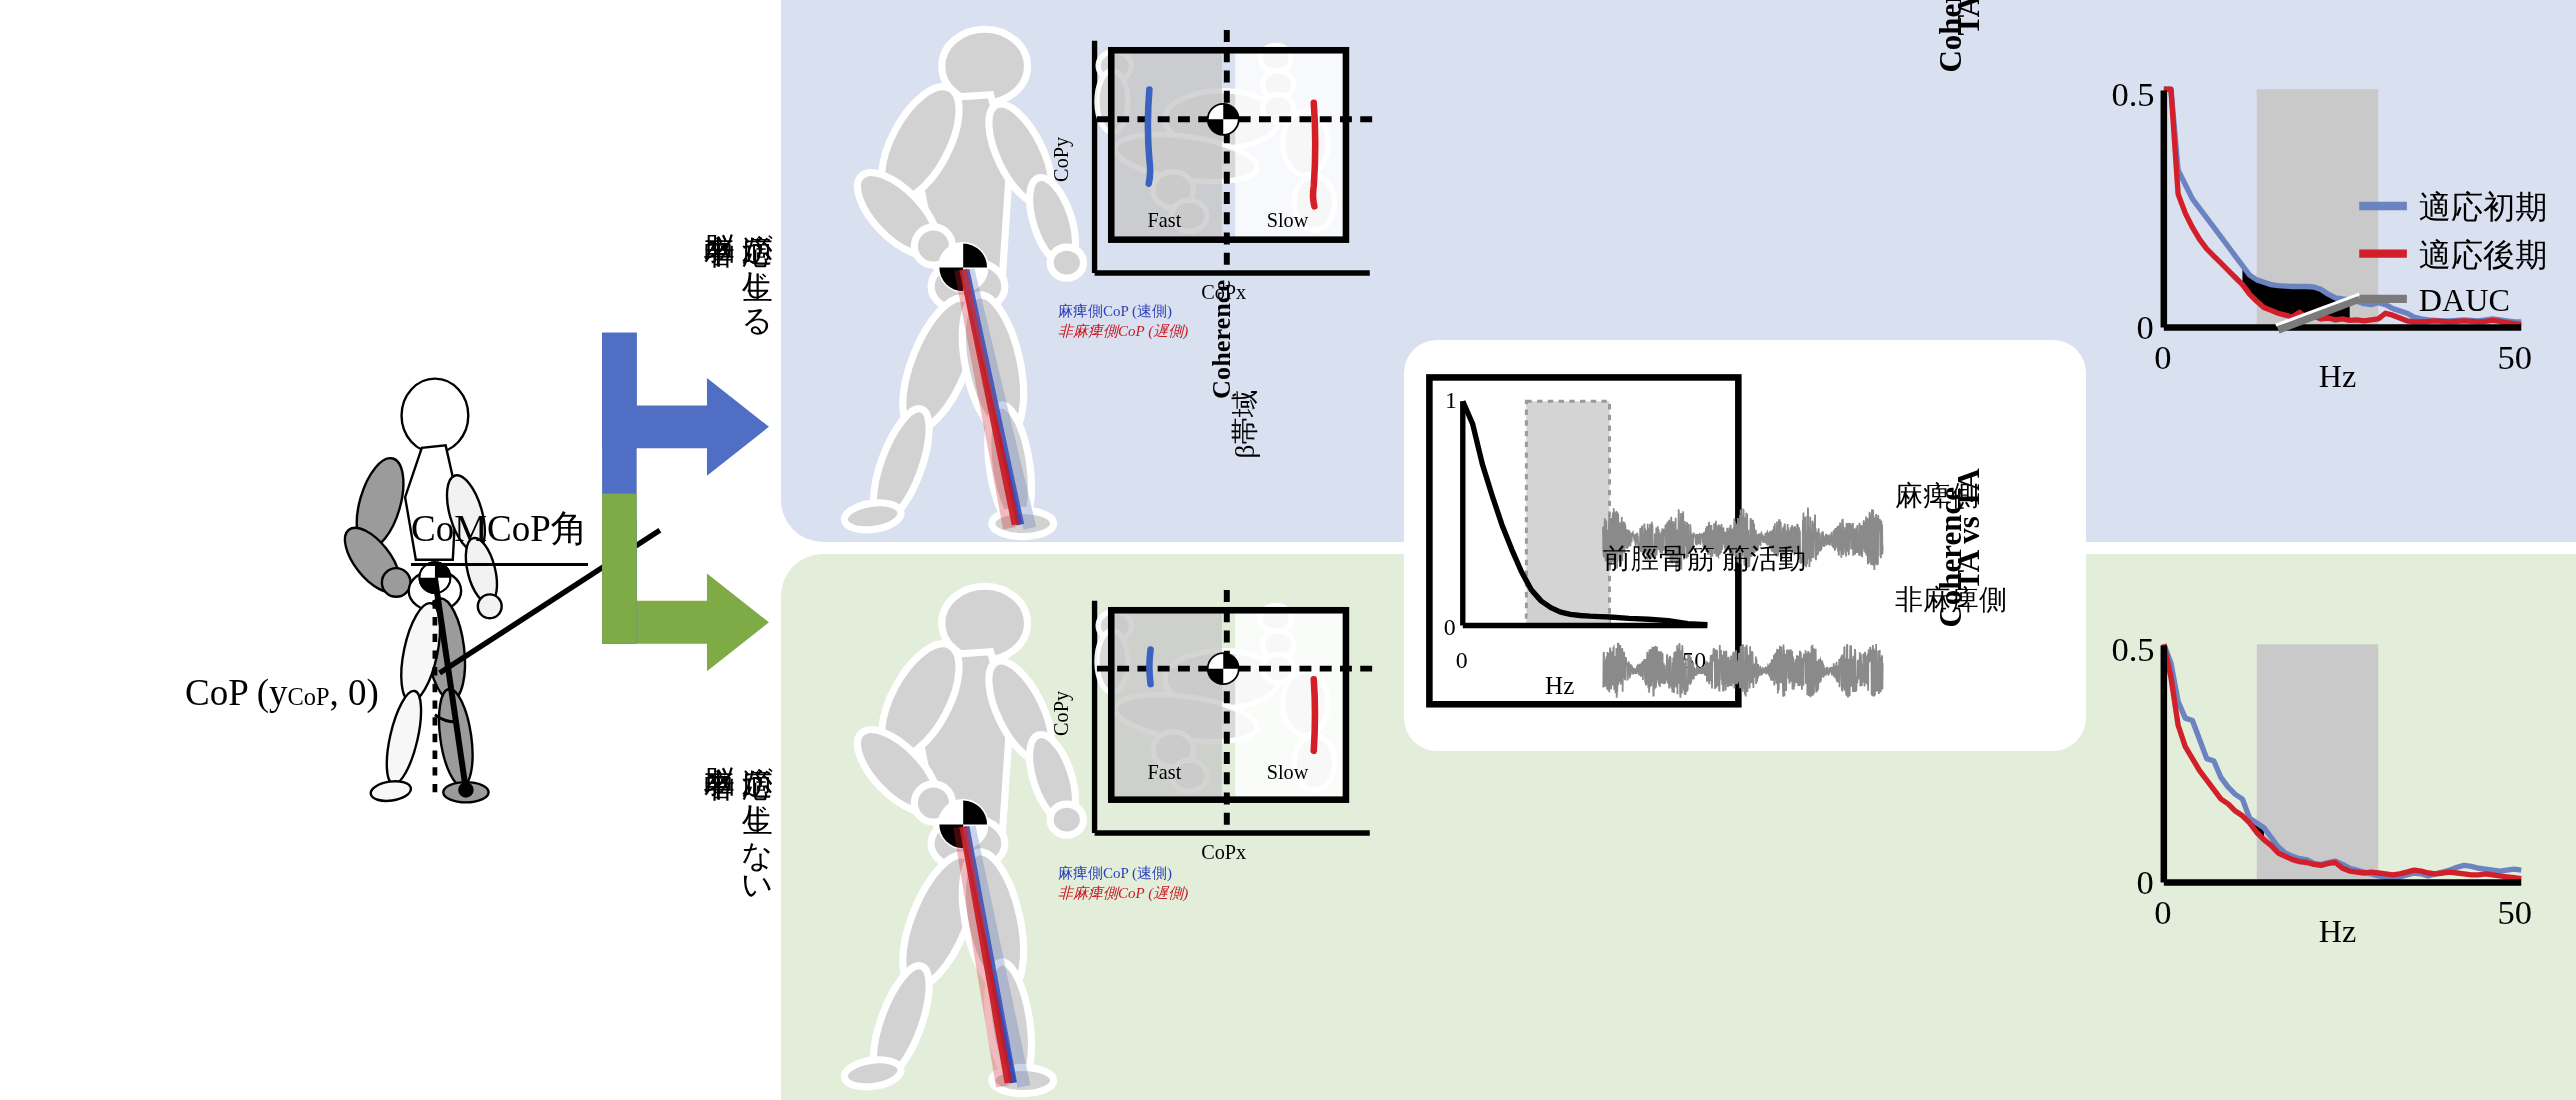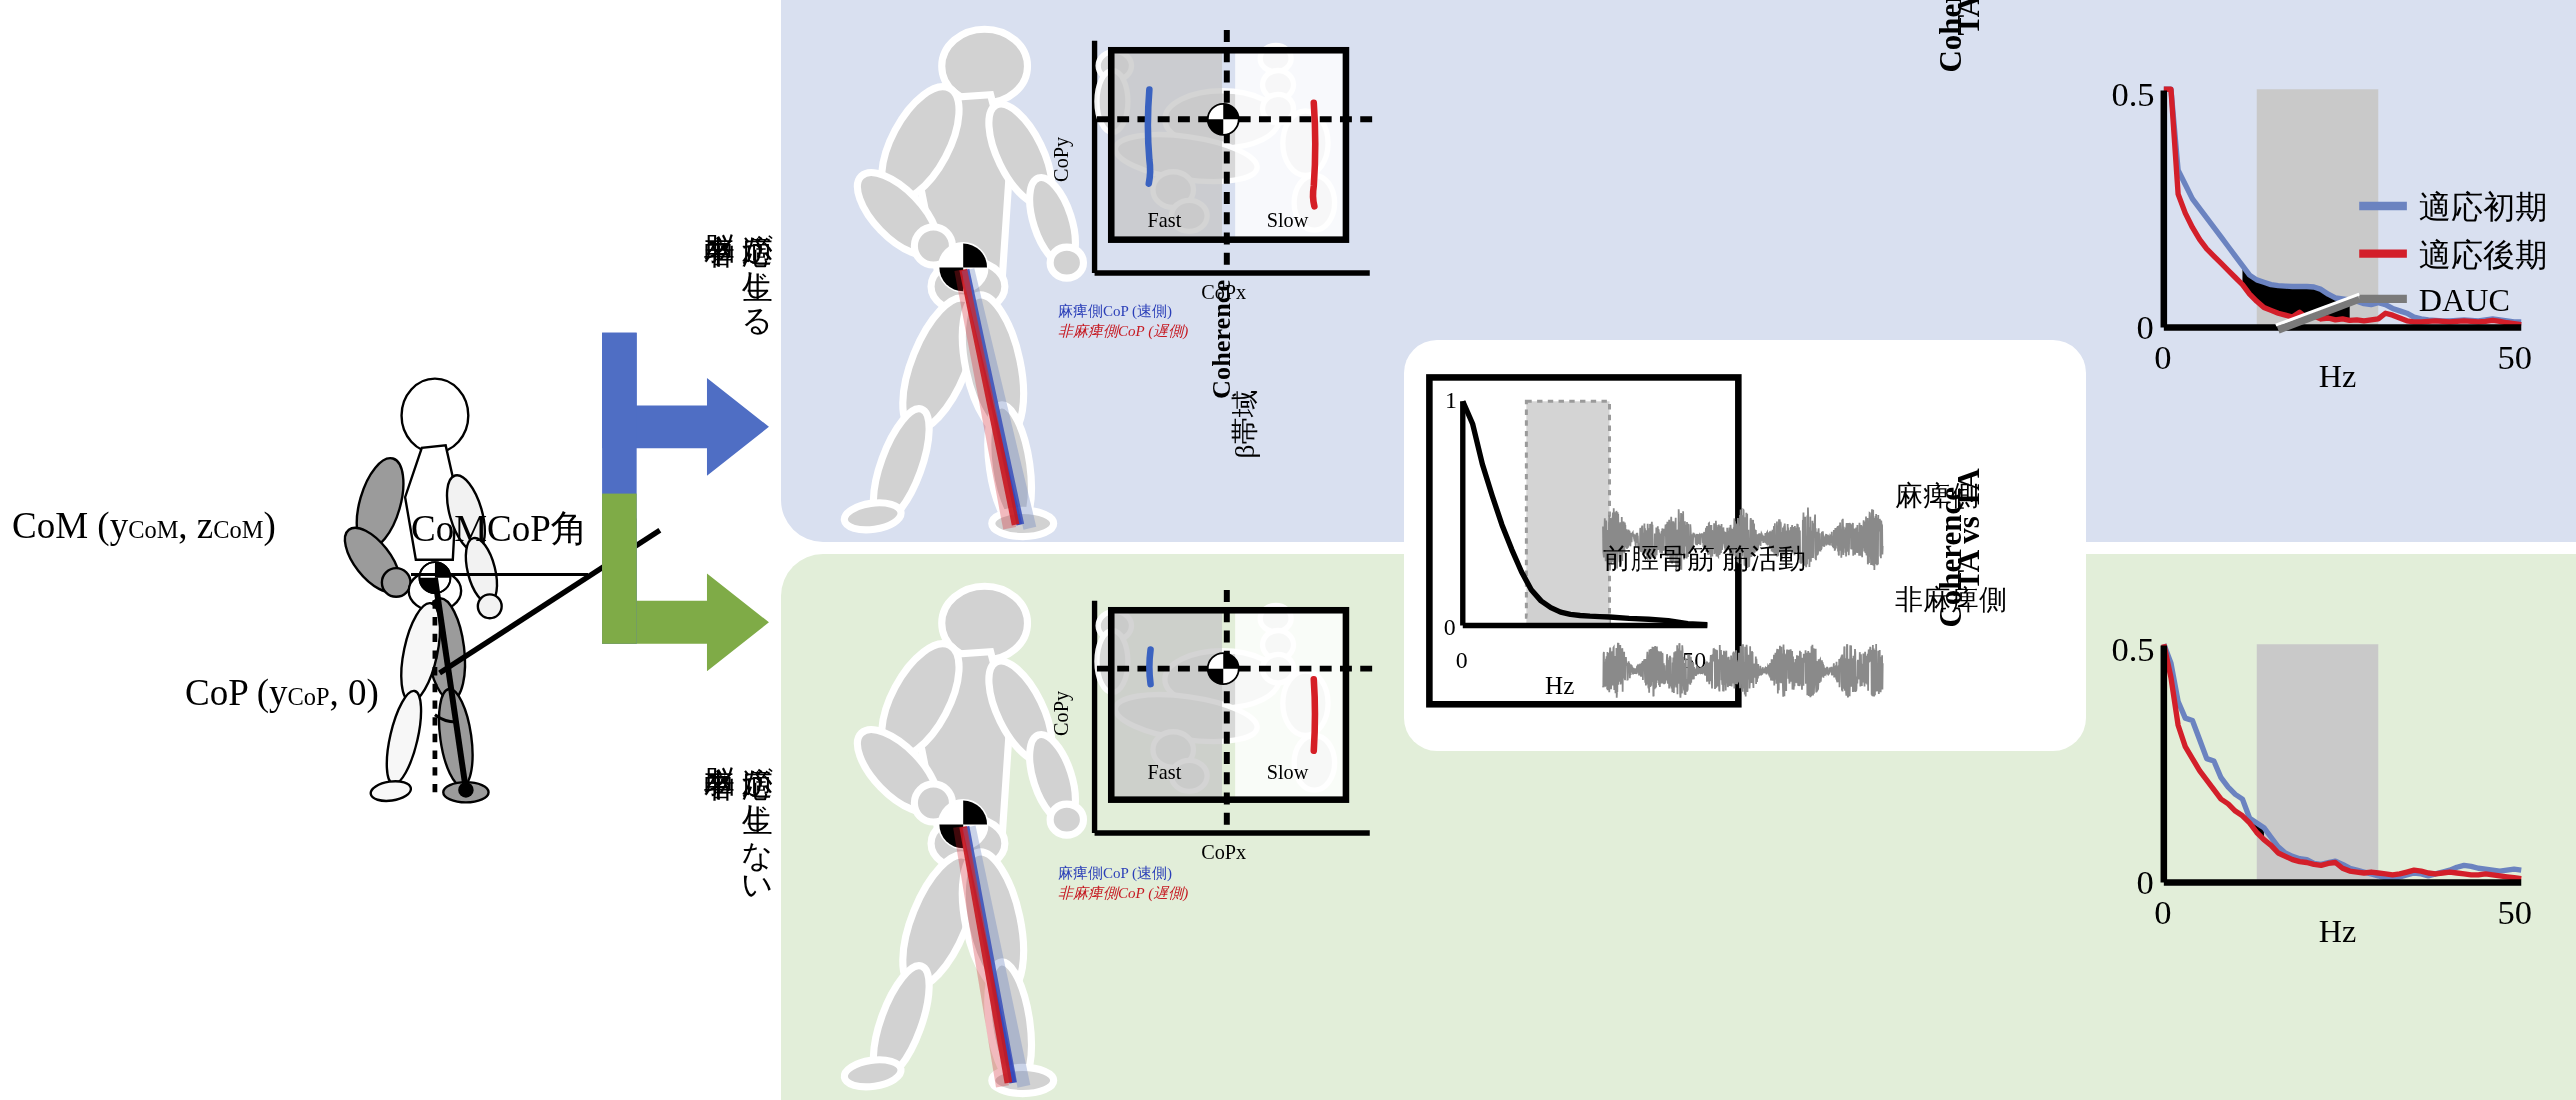--- a/index.html
+++ b/index.html
@@ -15,21 +15,21 @@
       background:#e2eed9;border-radius:42px 0 0 0;}
 
   
   #left-block{left:0;top:0;width:781px;height:1100px;background:#fff;}
 
   .lbl-serif{font-family:"Liberation Serif","DejaVu Serif",serif;color:#000;}
 
   #com-label{left:12px;top:504px;font-size:37px;white-space:nowrap;}
   #cop-label{left:185px;top:671px;font-size:37px;white-space:nowrap;}
   #comcop-label{left:411px;top:504px;font-size:37px;white-space:nowrap;
-      border-bottom:3px solid #000;padding-bottom:19px;}
+      border-bottom:3px solid #000;padding-bottom:9px;}
   .sub{font-size:0.66em;vertical-align:baseline;}
 
   
   #arrow-wrap{left:590px;top:316px;width:197px;height:441px;}
 
   
   .vlabel{writing-mode:vertical-rl;text-orientation:upright;
       font-family:"Liberation Serif","DejaVu Serif",serif;
       font-size:31px;line-height:1.22;letter-spacing:1.2px;color:#000;
       white-space:nowrap;}
@@ -109,21 +109,20 @@
 
     <path d="M300 560 A58 58 0 0 0 338 572" fill="none" stroke="#000" stroke-width="5"></path>
 
     <circle cx="352" cy="686" r="13" fill="#000"></circle>
   </svg>
 
   <svg class="abs" style="left:417px;top:524px;" width="250" height="197" viewBox="0 0 420 330">
     <line x1="408" y1="10" x2="38" y2="250" stroke="#000" stroke-width="9"></line>
   </svg>
 
-  <div class="abs lbl-serif" id="com-label"><span>CoM (y</span><span class="sub">CoM</span><span>, z</span><span class="sub">CoM</span><span>)</span></div>
 
   <div class="abs lbl-serif" id="cop-label"><span>CoP (y</span><span class="sub">CoP</span><span>, 0)</span></div>
 
   <div class="abs lbl-serif" id="comcop-label">CoMCoP角</div>
 </div>
 
 <svg class="abs" id="arrow-wrap" viewBox="0 0 330 740">
 
   <g>
     <path d="M20 28 L78 28 L78 150 L196 150 L196 104 L300 186 L196 268 L196 222 L20 222 Z" fill="#4f6ec4"></path>

